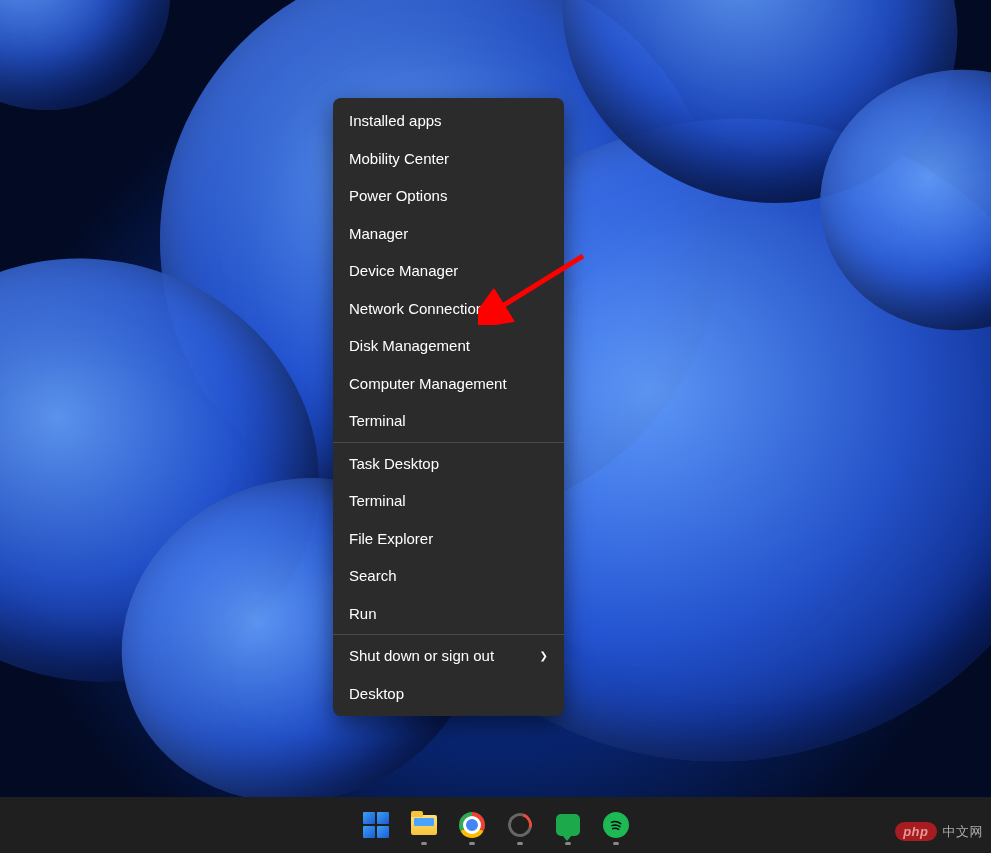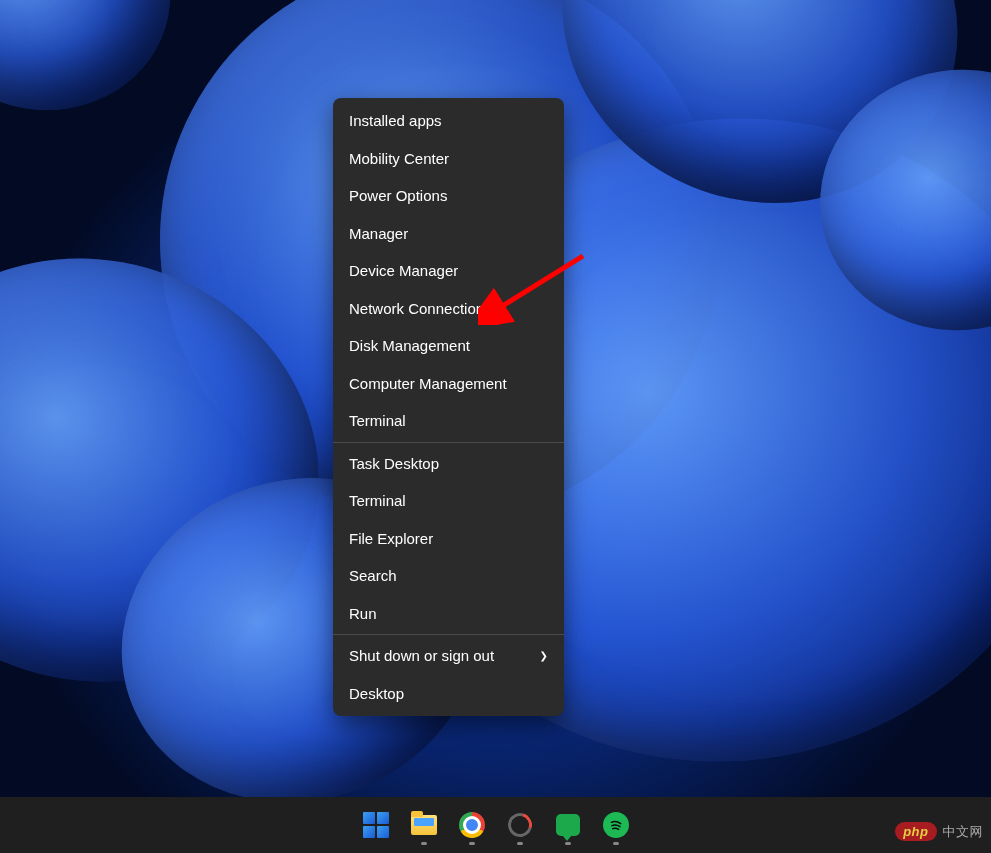--- a/index.html
+++ b/index.html
@@ -139,21 +139,21 @@
     .watermark {
       position: absolute;
       right: 8px; bottom: 12px;
       display:flex; align-items:center; gap:6px;
       z-index: 6;
       color:#b7b7b7; font-size:13px; font-weight:500;
       letter-spacing:0.5px;
       opacity:0.9;
     }
     .watermark .wm-badge{
-      background:#b51c22;color:#fde047;font-weight:700;font-style:italic;
+      background:#b51c22;color:#fca5a5;font-weight:700;font-style:italic;
       padding:2px 8px;border-radius:12px;font-size:13px;letter-spacing:0.5px;
     }
   </style>
 </head>
 <body>
 
 <div class="desktop">
   <div class="petal p1"></div>
   <div class="petal p2"></div>
   <div class="petal p3"></div>

